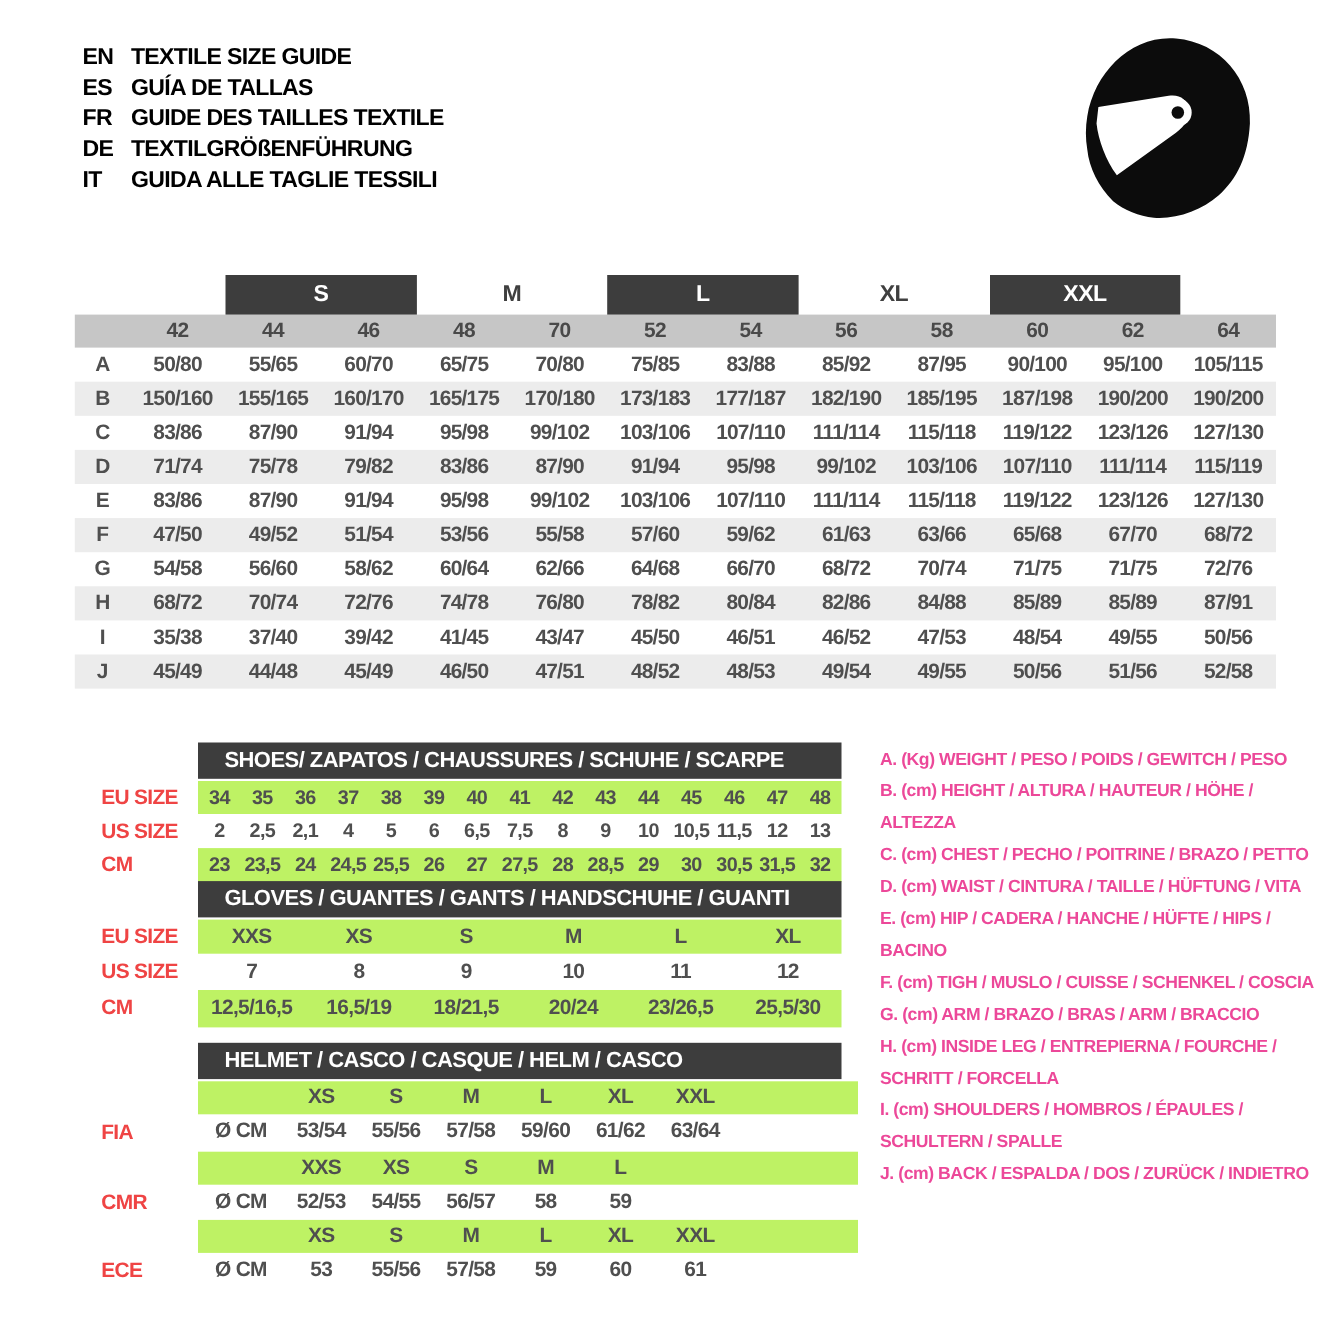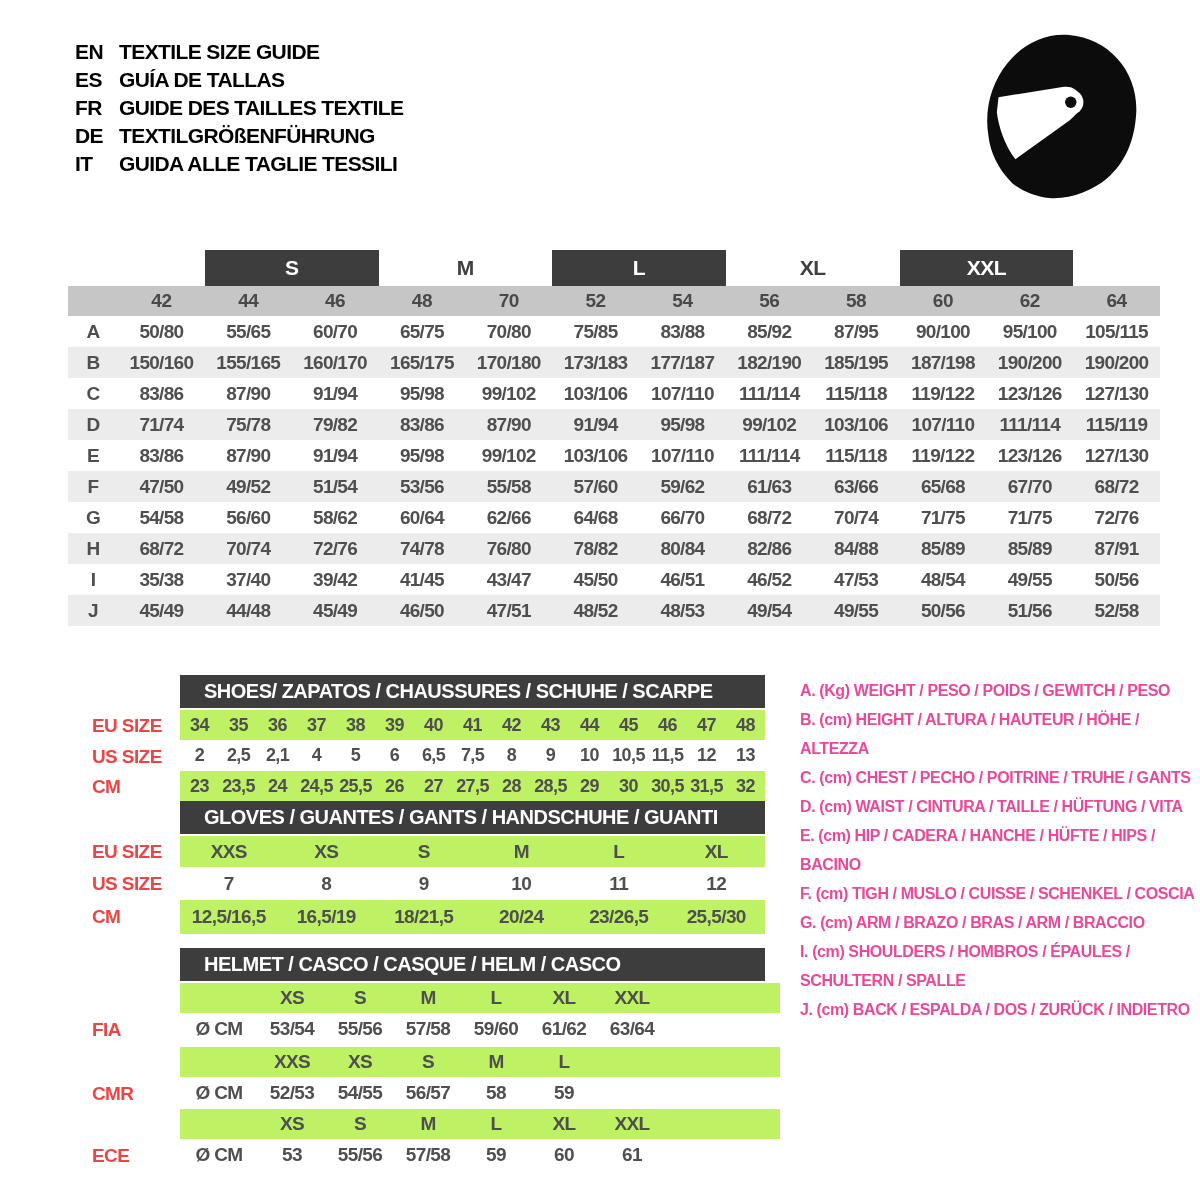--- a/index.html
+++ b/index.html
@@ -401,23 +401,25 @@
         <div>57/58</div>
         <div>59</div>
         <div>60</div>
         <div>61</div>
       </div>
     </div>
 
   <aside class="legend" id="legend-host">
       <div class="legend-item">A. (Kg) WEIGHT / PESO / POIDS / GEWITCH / PESO</div>
       <div class="legend-item">B. (cm) HEIGHT / ALTURA / HAUTEUR / HÖHE / ALTEZZA</div>
-      <div class="legend-item">C. (cm) CHEST / PECHO / POITRINE / TRUHE / GANTS</div>
+      <div class="legend-item">C. (cm) CHEST / PECHO / POITRINE / BRAZO / PETTO</div>
       <div class="legend-item">D. (cm) WAIST / CINTURA / TAILLE / HÜFTUNG / VITA</div>
       <div class="legend-item">E. (cm) HIP / CADERA / HANCHE / HÜFTE / HIPS /  BACINO</div>
       <div class="legend-item">F. (cm) TIGH / MUSLO / CUISSE / SCHENKEL / COSCIA</div>
       <div class="legend-item">G. (cm) ARM  / BRAZO / BRAS / ARM / BRACCIO</div>
+      <div class="legend-item">H. (cm) INSIDE LEG / ENTREPIERNA / FOURCHE /
+SCHRITT / FORCELLA</div>
       <div class="legend-item">I.  (cm) SHOULDERS / HOMBROS / ÉPAULES /
 SCHULTERN / SPALLE</div>
       <div class="legend-item">J. (cm) BACK / ESPALDA / DOS / ZURÜCK / INDIETRO</div>
     </aside>
 
 </div>
 
 </body></html>

